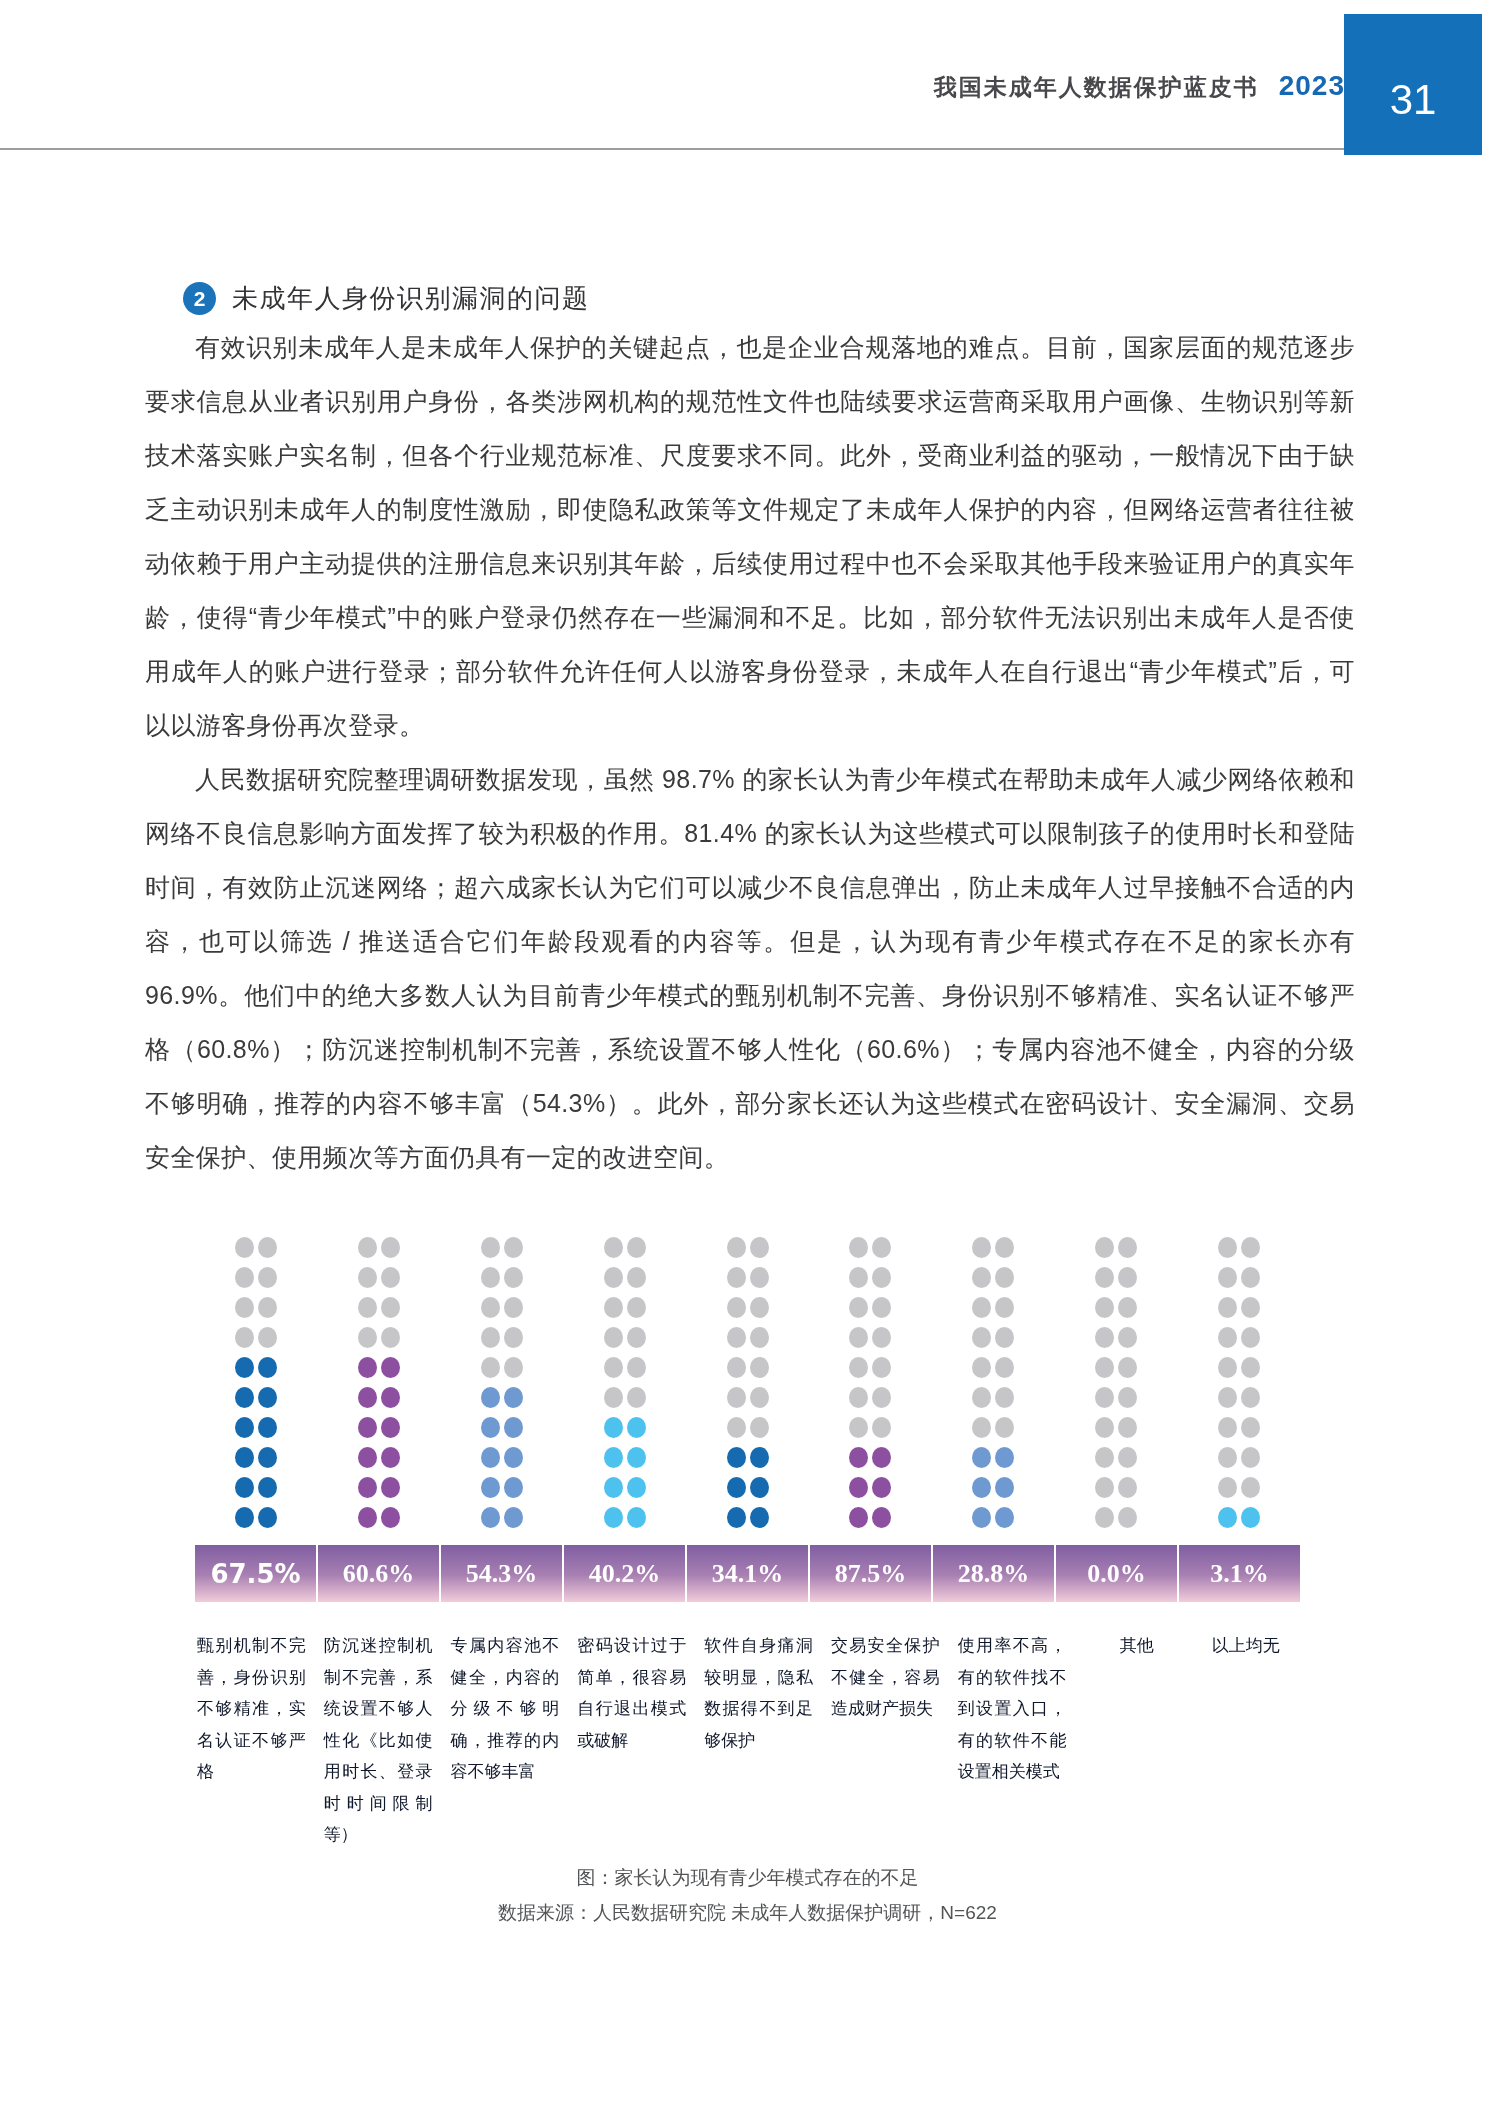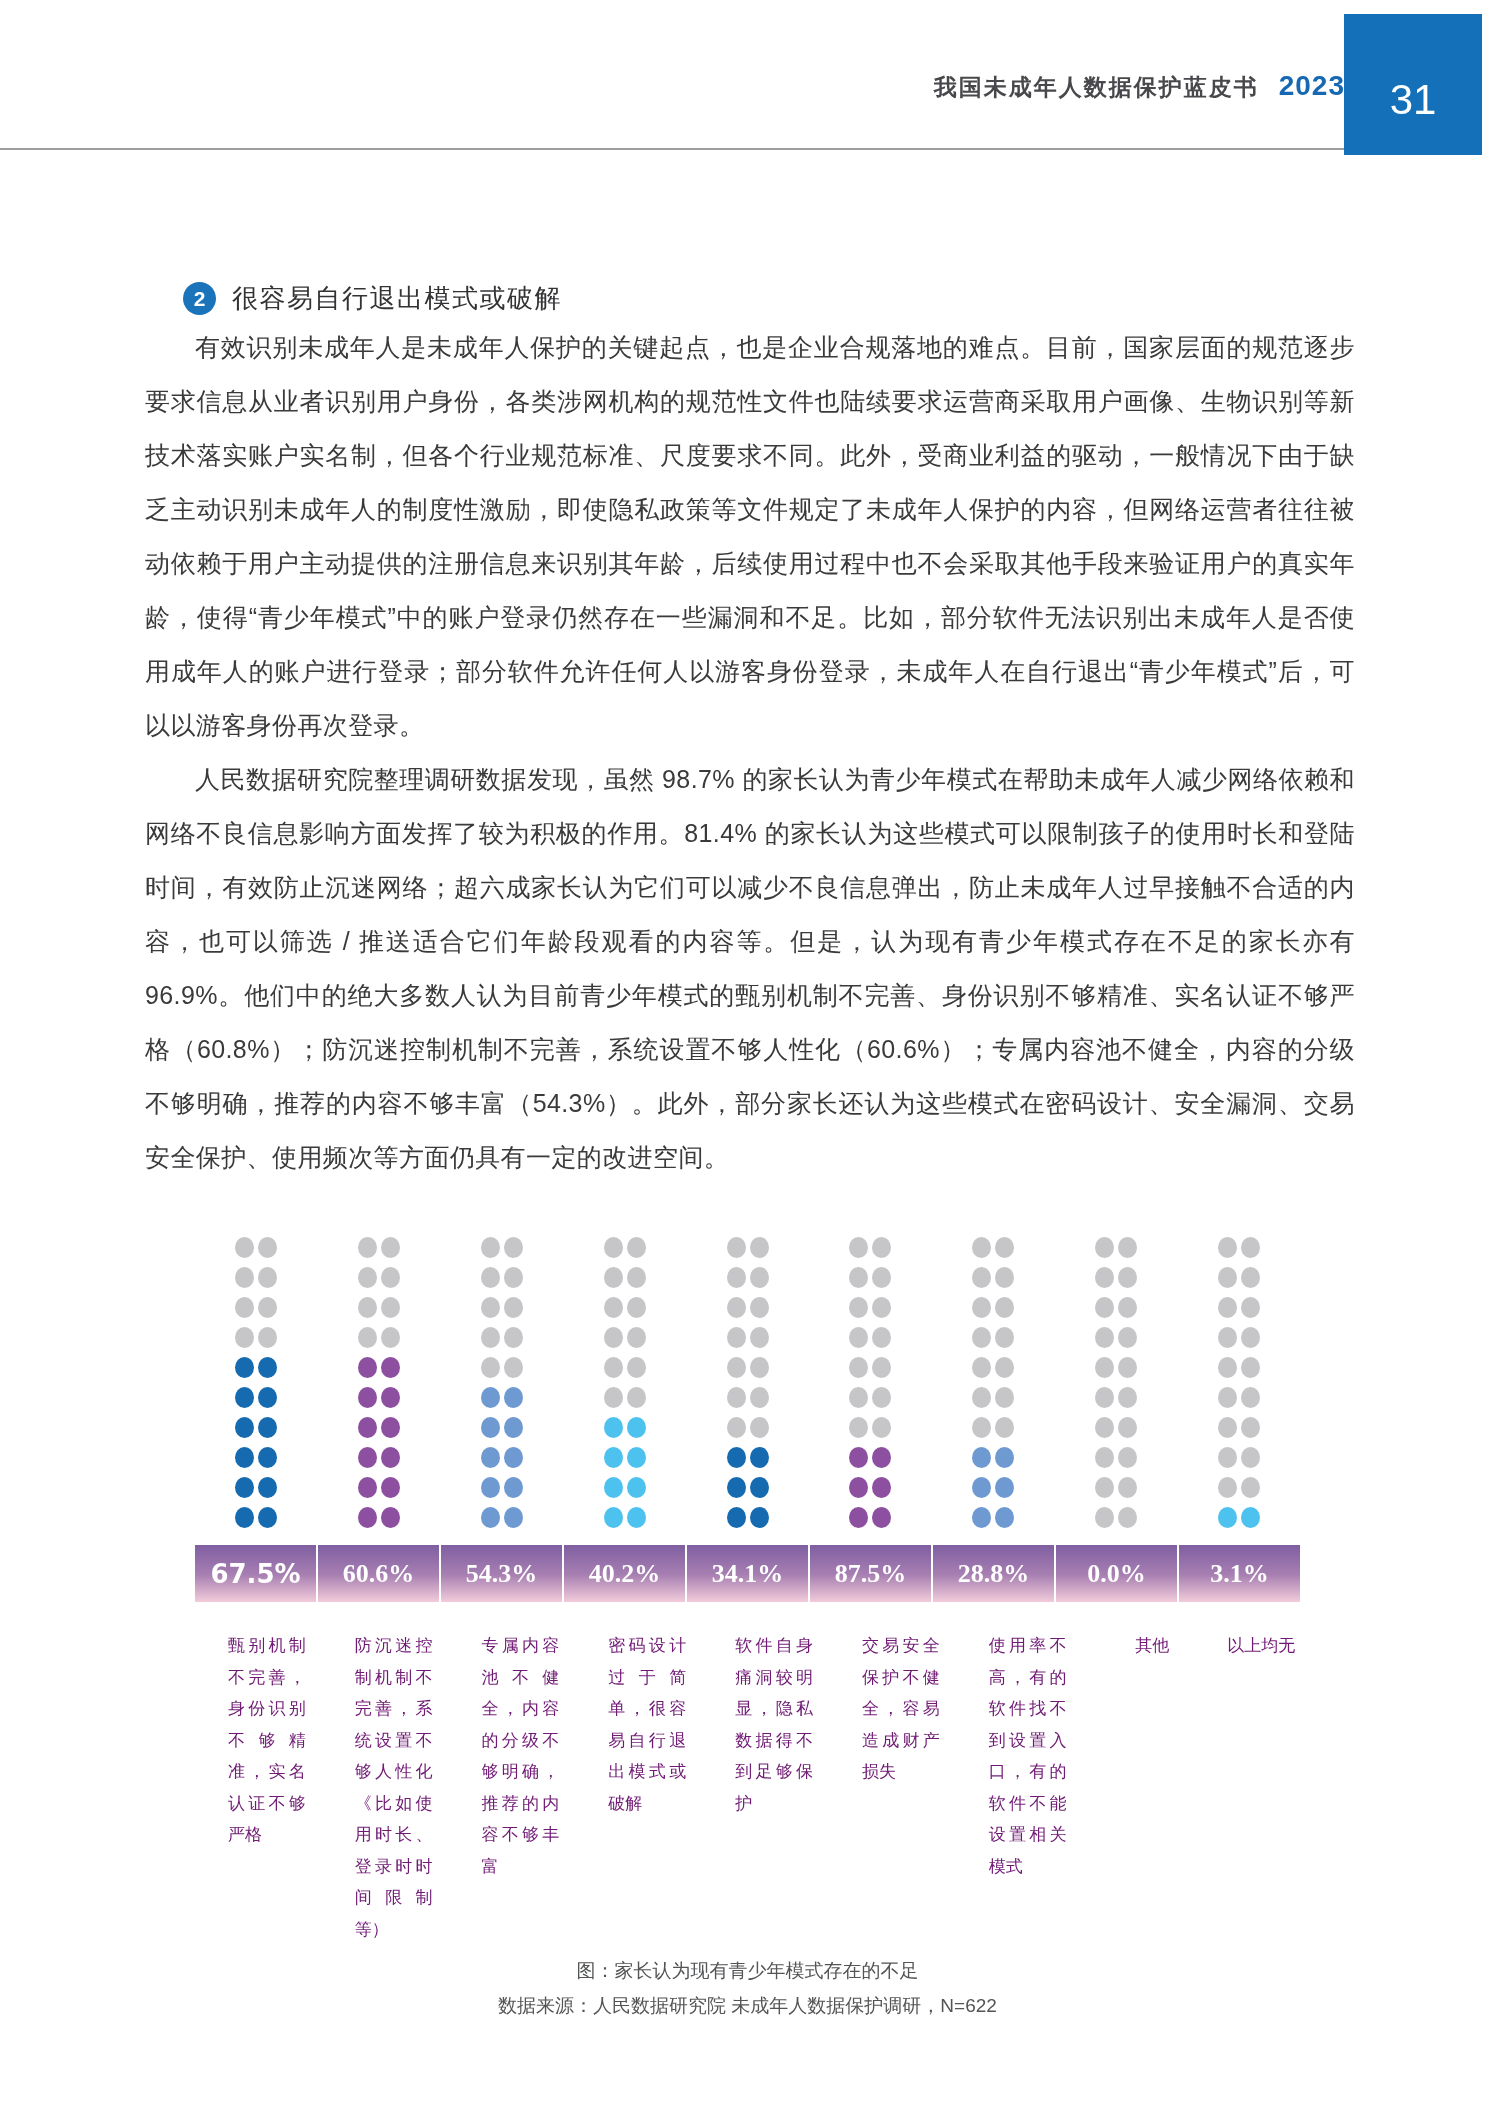--- a/index.html
+++ b/index.html
@@ -144,23 +144,22 @@
     margin-top:28px;
     display:flex;
     min-height:222px;
   }
   .label-cell{
     flex:1;
     box-sizing:border-box;
     padding:0 16px 0 2px;
     font-size:17px;
     line-height:31.5px;
-    color:#701a75;
+    color:#0f172a;
     text-align:justify;
-    margin-left:31px;
   }
   .label-cell.center{
     text-align:center;
     padding:0;
   }
   .caption,.source{
     text-align:center;
     font-size:19px;
     line-height:35px;
     color:#535456;
@@ -178,21 +177,21 @@
       <span class="year">2023</span>
     </div>
     <div class="header-rule"></div>
     <div class="page-box">
       <span>31</span>
     </div>
   </header>
 
   <div class="section-heading">
     <span class="badge">2</span>
-    <h2 class="section-title">很容易自行退出模式或破解</h2>
+    <h2 class="section-title">未成年人身份识别漏洞的问题</h2>
   </div>
 
   <div class="paragraphs">
     <p class="body-par">有效识别未成年人是未成年人保护的关键起点，也是企业合规落地的难点。目前，国家层面的规范逐步要求信息从业者识别用户身份，各类涉网机构的规范性文件也陆续要求运营商采取用户画像、生物识别等新技术落实账户实名制，但各个行业规范标准、尺度要求不同。此外，受商业利益的驱动，一般情况下由于缺乏主动识别未成年人的制度性激励，即使隐私政策等文件规定了未成年人保护的内容，但网络运营者往往被动依赖于用户主动提供的注册信息来识别其年龄，后续使用过程中也不会采取其他手段来验证用户的真实年龄，使得“青少年模式”中的账户登录仍然存在一些漏洞和不足。比如，部分软件无法识别出未成年人是否使用成年人的账户进行登录；部分软件允许任何人以游客身份登录，未成年人在自行退出“青少年模式”后，可以以游客身份再次登录。</p>
     <p class="body-par">人民数据研究院整理调研数据发现，虽然 98.7% 的家长认为青少年模式在帮助未成年人减少网络依赖和网络不良信息影响方面发挥了较为积极的作用。81.4% 的家长认为这些模式可以限制孩子的使用时长和登陆时间，有效防止沉迷网络；超六成家长认为它们可以减少不良信息弹出，防止未成年人过早接触不合适的内容，也可以筛选 / 推送适合它们年龄段观看的内容等。但是，认为现有青少年模式存在不足的家长亦有 96.9%。他们中的绝大多数人认为目前青少年模式的甄别机制不完善、身份识别不够精准、实名认证不够严格（60.8%）；防沉迷控制机制不完善，系统设置不够人性化（60.6%）；专属内容池不健全，内容的分级不够明确，推荐的内容不够丰富（54.3%）。此外，部分家长还认为这些模式在密码设计、安全漏洞、交易安全保护、使用频次等方面仍具有一定的改进空间。</p>
   </div>
 
   <section class="chart">
     <div class="dots" id="dots">
         <div class="dot-col">

